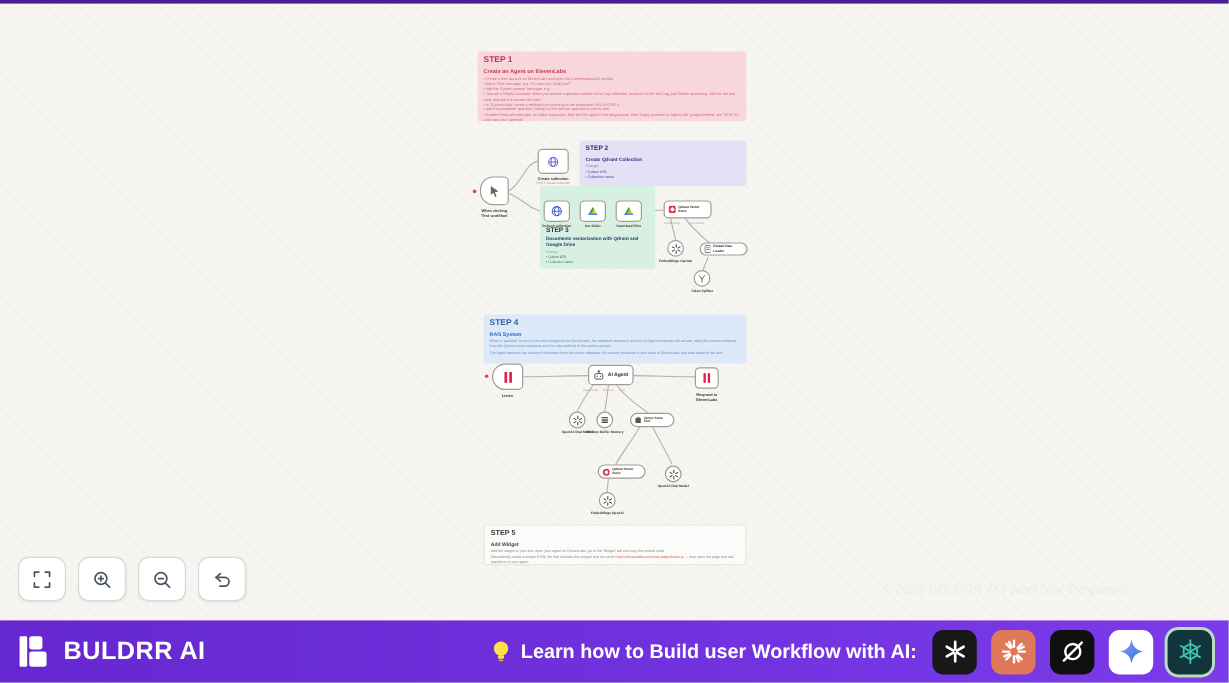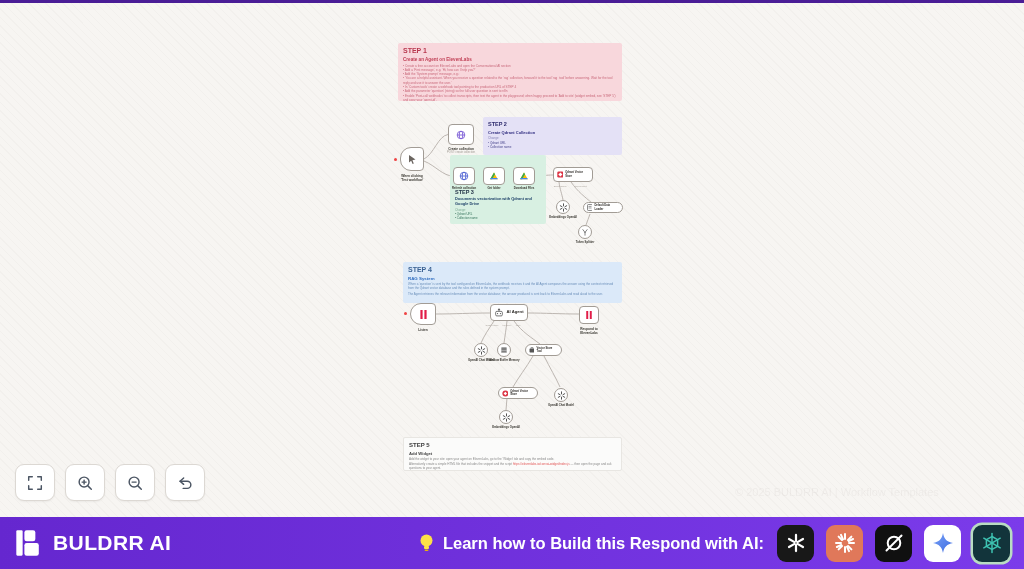--- a/index.html
+++ b/index.html
@@ -424,21 +424,21 @@
     </svg>
     <span class="brand-name">BULDRR AI</span>
   </div>
   <div class="spacer"></div>
   <div class="msg">
     <svg width="17" height="20" viewBox="0 0 17 20">
       <circle cx="8.5" cy="7.5" r="6" fill="#fde047"></circle>
       <rect x="6" y="13" width="5" height="3" rx="1" fill="#fde047"></rect>
       <rect x="6.6" y="16.5" width="3.8" height="1.6" rx="0.8" fill="#eab308"></rect>
     </svg>
-    <span>Learn how to Build this Respond with AI:</span>
+    <span>Learn how to Build user Workflow with AI:</span>
   </div>
   <div class="tiles">
     <div class="tile tile-openai">
       <svg width="24" height="24" viewBox="0 0 24 24">
         <g fill="#ffffff">
           <rect x="10.9" y="2.8" width="2.2" height="8.6" rx="1.1"></rect>
           <rect x="10.9" y="2.8" width="2.2" height="8.6" rx="1.1" transform="rotate(60 12 12)"></rect>
           <rect x="10.9" y="2.8" width="2.2" height="8.6" rx="1.1" transform="rotate(120 12 12)"></rect>
           <rect x="10.9" y="2.8" width="2.2" height="8.6" rx="1.1" transform="rotate(180 12 12)"></rect>
           <rect x="10.9" y="2.8" width="2.2" height="8.6" rx="1.1" transform="rotate(240 12 12)"></rect>

